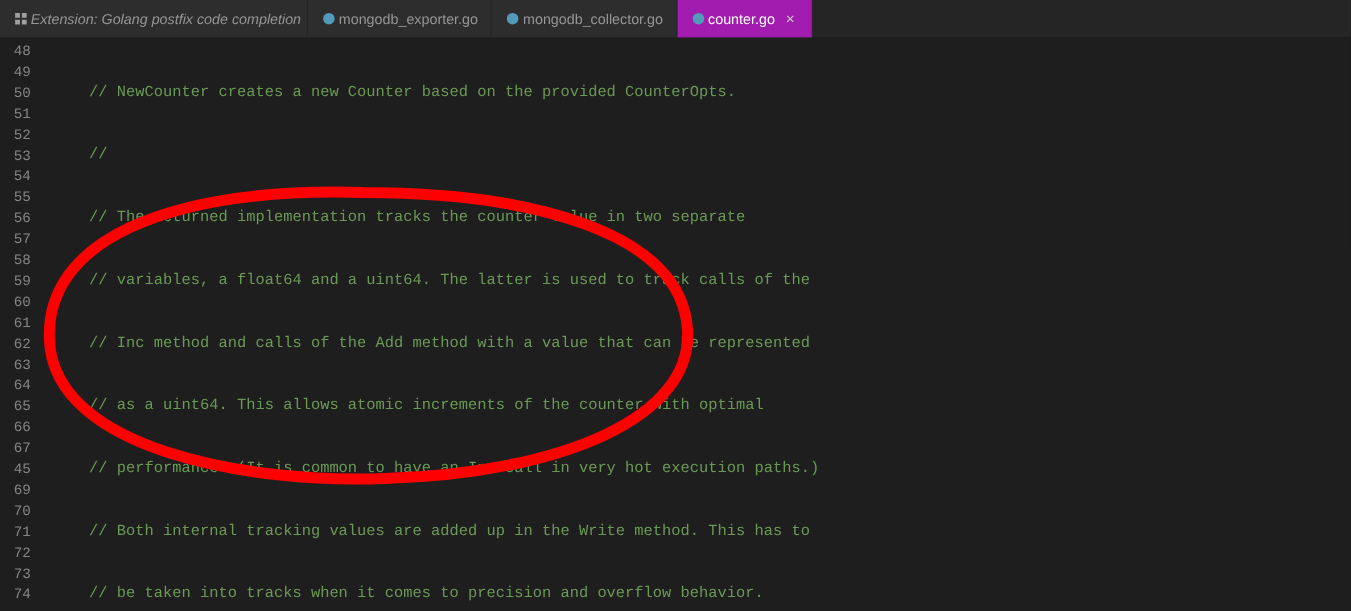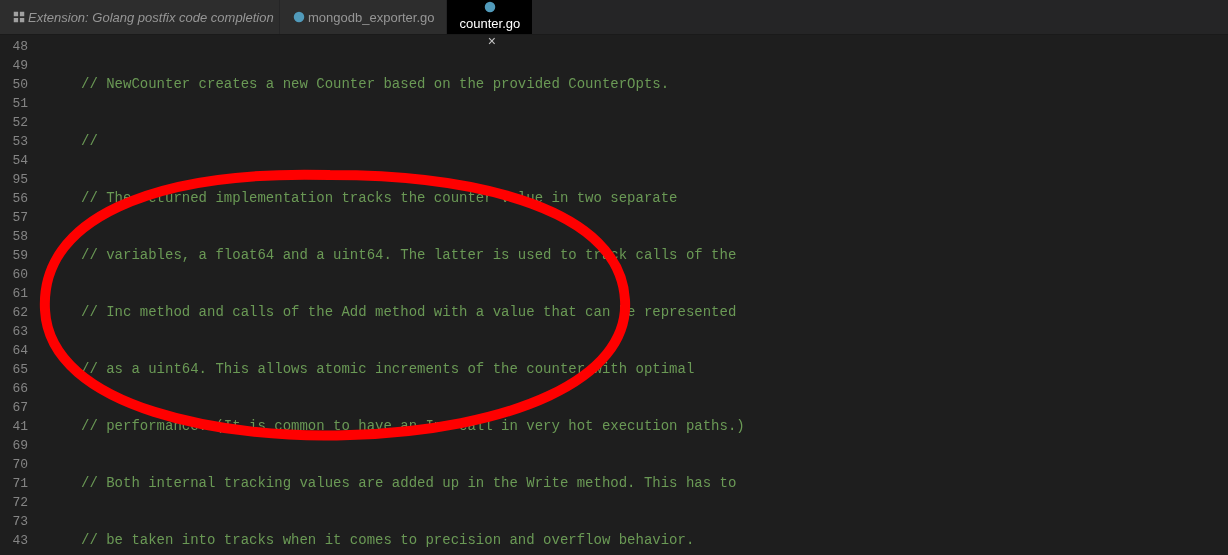--- a/index.html
+++ b/index.html
@@ -27,24 +27,23 @@
     font-size: 13px;
     font-style: italic;
     font-family: -apple-system, BlinkMacSystemFont, 'Segoe UI', sans-serif;
     border-right: 1px solid #252526;
     cursor: pointer;
     white-space: nowrap;
     gap: 2px;
   }
   .tab.ext { font-style: italic; max-width: 280px; }
   .tab.active {
-    background: #000000;
+    background: #a21caf;
     color: #ffffff;
     font-style: normal;
-    flex-direction: column;
   }
   .tab .label { font-style: normal; }
   .tab.ext .label { font-style: italic; }
   .tab .close {
     width: 16px; height: 16px;
     display: flex; align-items: center; justify-content: center;
     color: #c5c5c5; font-size: 14px; margin-left: 4px;
   }
   .editor {
     position: relative;
@@ -96,58 +95,64 @@
         <path fill="#a0a0a0" d="M2 2h5v5H2zM9 2h5v5H9zM2 9h5v5H2zM9 9h5v5H9z"></path>
       </svg>
     <span class="label">Extension: Golang postfix code completion</span>
   </div>
   <div class="tab">
     <svg class="go-icon" width="14" height="14" viewBox="0 0 16 16">
         <circle cx="8" cy="8" r="6" fill="#519aba"></circle>
       </svg>
     <span class="label">mongodb_exporter.go</span>
   </div>
+  <div class="tab">
+    <svg class="go-icon" width="14" height="14" viewBox="0 0 16 16">
+        <circle cx="8" cy="8" r="6" fill="#519aba"></circle>
+      </svg>
+    <span class="label">mongodb_collector.go</span>
+  </div>
   <div class="tab active">
     <svg class="go-icon" width="14" height="14" viewBox="0 0 16 16">
         <circle cx="8" cy="8" r="6" fill="#519aba"></circle>
       </svg>
     <span class="label">counter.go</span>
     <span class="close">×</span>
   </div>
 </div>
 
 <div class="editor">
   <div class="gutter" id="gutter">
       <div>48</div>
       <div>49</div>
       <div>50</div>
       <div>51</div>
       <div>52</div>
       <div>53</div>
       <div>54</div>
-      <div>95</div>
+      <div>55</div>
       <div>56</div>
       <div>57</div>
       <div>58</div>
       <div>59</div>
       <div>60</div>
       <div>61</div>
       <div>62</div>
       <div>63</div>
       <div>64</div>
       <div>65</div>
       <div>66</div>
       <div>67</div>
-      <div>41</div>
+      <div>45</div>
       <div>69</div>
       <div>70</div>
       <div>71</div>
       <div>72</div>
       <div>73</div>
-      <div>43</div>
+      <div>74</div>
     </div>
 
   <div class="code">
     <div><span class="comment">// NewCounter creates a new Counter based on the provided CounterOpts.</span></div>
     <div><span class="comment">//</span></div>
     <div><span class="comment">// The returned implementation tracks the counter value in two separate</span></div>
     <div><span class="comment">// variables, a float64 and a uint64. The latter is used to track calls of the</span></div>
     <div><span class="comment">// Inc method and calls of the Add method with a value that can be represented</span></div>
     <div><span class="comment">// as a uint64. This allows atomic increments of the counter with optimal</span></div>
     <div><span class="comment">// performance. (It is common to have an Inc call in very hot execution paths.)</span></div>

